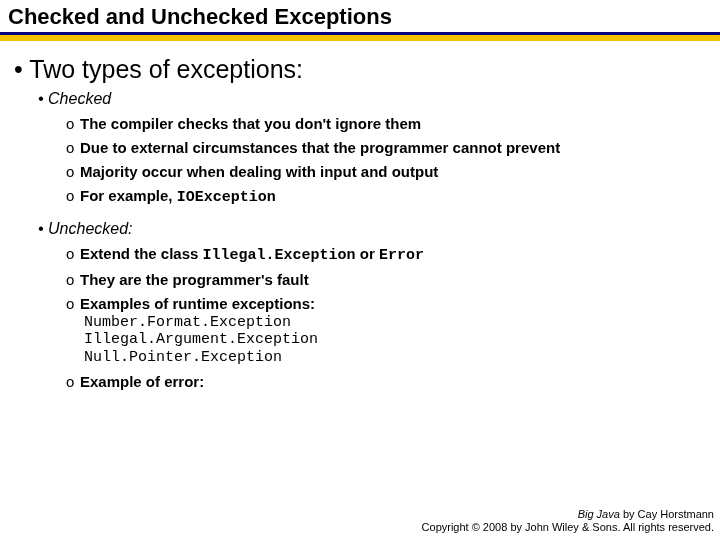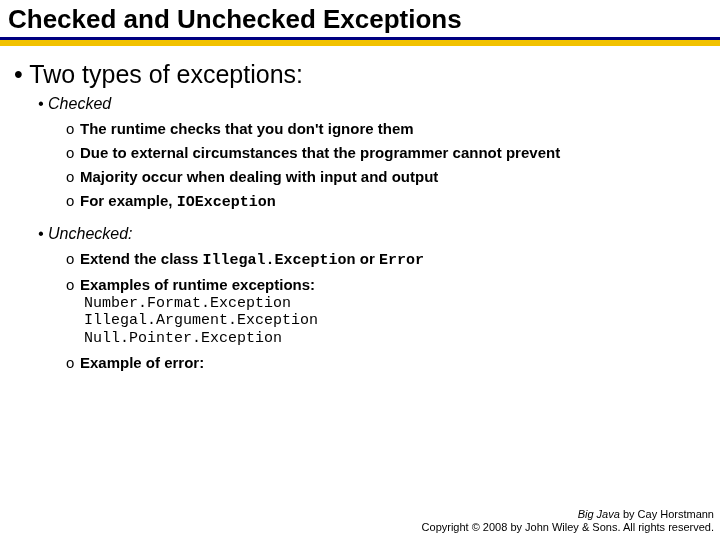--- a/index.html
+++ b/index.html
@@ -6,21 +6,21 @@
   body {
     width: 720px;
     height: 540px;
     background: #fff;
     font-family: Arial, Helvetica, sans-serif;
     color: #000;
     position: relative;
     overflow: hidden;
   }
   .title {
-    font-size: 26px;
+    font-size: 22px;
     font-weight: bold;
     padding: 4px 8px 2px 8px;
     border-radius: 12px;
   }
   .rule-blue {
     height: 3px;
     background: #000080;
     width: 100%;
   }
   .rule-gold {
@@ -66,39 +66,42 @@
     <span>•</span>
     <span>Two types of exceptions:</span>
   </div>
 
   <div class="lvl2">
     <span>•</span>
     <span>Checked</span>
   </div>
 
   <div class="lvl3">
-    <span class="b">o</span><span>The runtime checks that you don't ignore them</span>
+    <span class="b">o</span><span>The compiler checks that you don't ignore them</span>
   </div>
   <div class="lvl3">
     <span class="b">o</span><span>Due to external circumstances that the programmer cannot prevent</span>
   </div>
   <div class="lvl3">
     <span class="b">o</span><span>Majority occur when dealing with input and output</span>
   </div>
   <div class="lvl3">
     <span class="b">o</span><span>For example, </span><span class="mono">IOException</span>
   </div>
 
   <div class="lvl2" style="margin-top:14px">
     <span>•</span>
     <span>Unchecked:</span>
   </div>
 
   <div class="lvl3">
     <span class="b">o</span><span>Extend the class </span><span class="mono">Illegal.Exception</span><span> or </span><span class="mono">Error</span>
+  </div>
+  <div class="lvl3">
+    <span class="b">o</span><span>They are the programmer's fault</span>
   </div>
   <div class="lvl3">
     <span class="b">o</span><span>Examples of runtime exceptions:</span>
   </div>
   <div class="codeblock">
     <div>Number.Format.Exception</div>
     <div>Illegal.Argument.Exception</div>
     <div>Null.Pointer.Exception</div>
   </div>
   <div class="lvl3">

